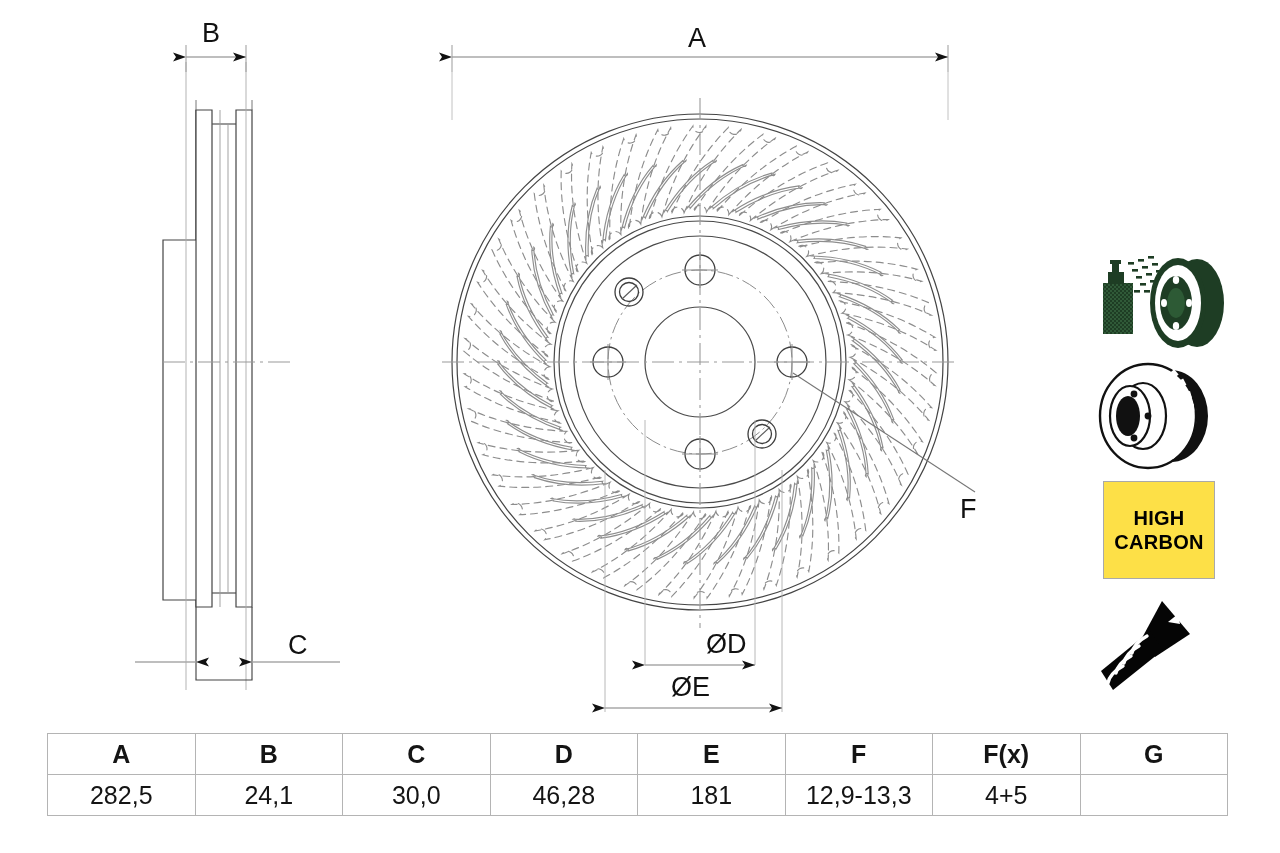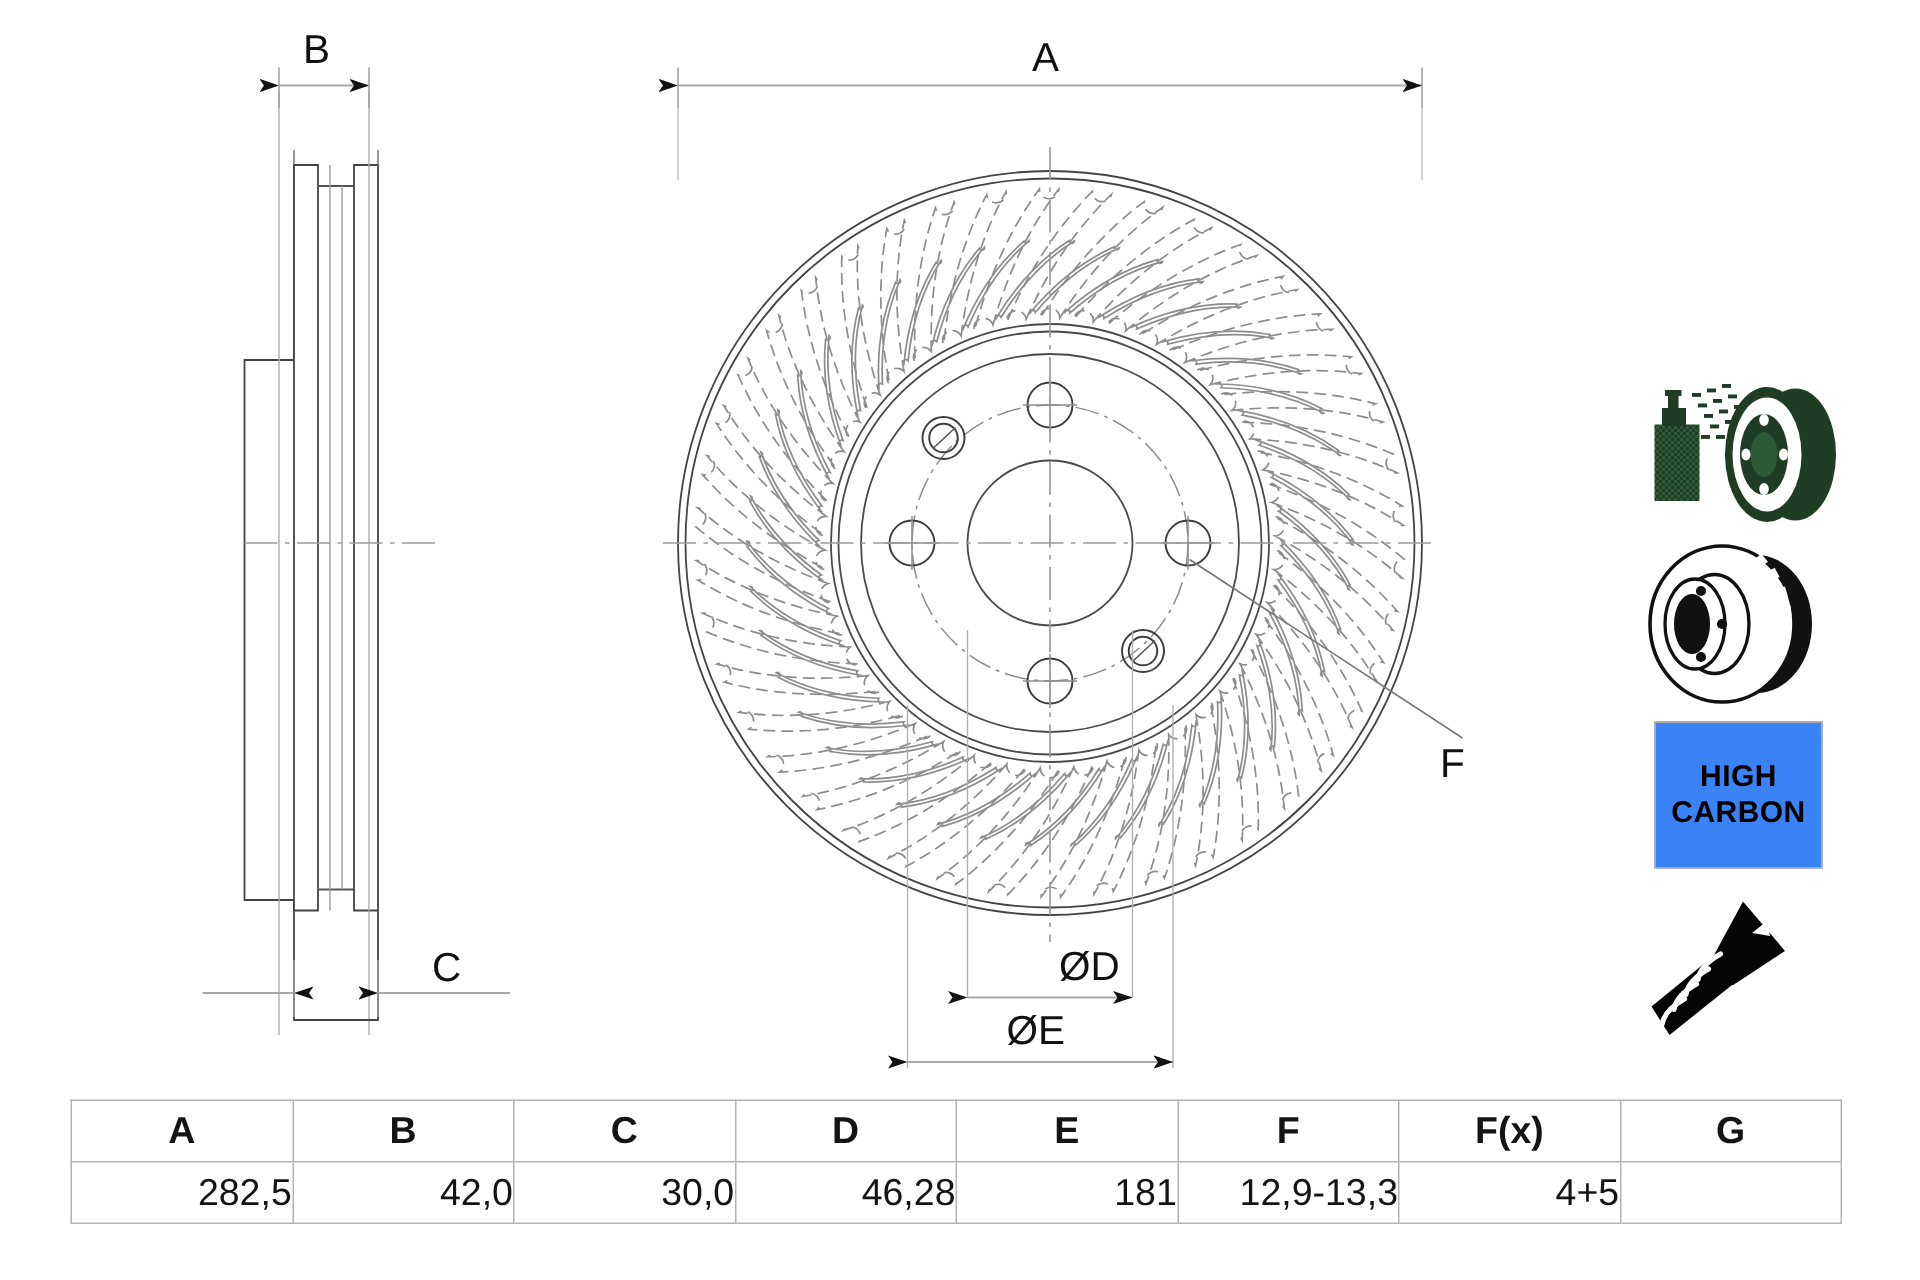--- a/index.html
+++ b/index.html
@@ -45,31 +45,30 @@
     font-size: 25px;
     color: #141414;
   }
   .spec-table tr.head td {
     font-weight: bold;
     font-size: 25px;
   }
   .spec-table tr.vals td {
     font-weight: normal;
     font-size: 25px;
-    text-align: right;
   }
   
   .hc-badge {
     position: absolute;
     left: 1103px;
     top: 481px;
     width: 112px;
     height: 98px;
     border: 1px solid #a9a9a9;
-    background: #3b82f6;
+    background: #fde047;
     display: flex;
     flex-direction: column;
     align-items: center;
     justify-content: center;
     box-sizing: border-box;
   }
   .hc-badge span {
     font-weight: bold;
     font-size: 20px;
     line-height: 24px;
@@ -409,21 +408,21 @@
         <td>B</td>
         <td>C</td>
         <td>D</td>
         <td>E</td>
         <td>F</td>
         <td>F(x)</td>
         <td>G</td>
       </tr>
       <tr class="vals">
         <td>282,5</td>
-        <td>42,0</td>
+        <td>24,1</td>
         <td>30,0</td>
         <td>46,28</td>
         <td>181</td>
         <td>12,9-13,3</td>
         <td>4+5</td>
         <td></td>
       </tr>
     </tbody>
   </table>
 

